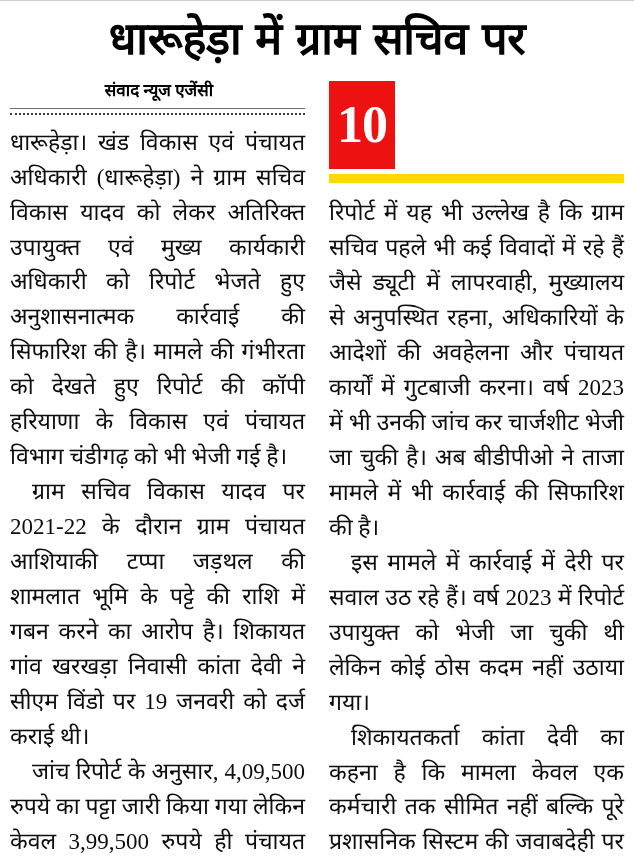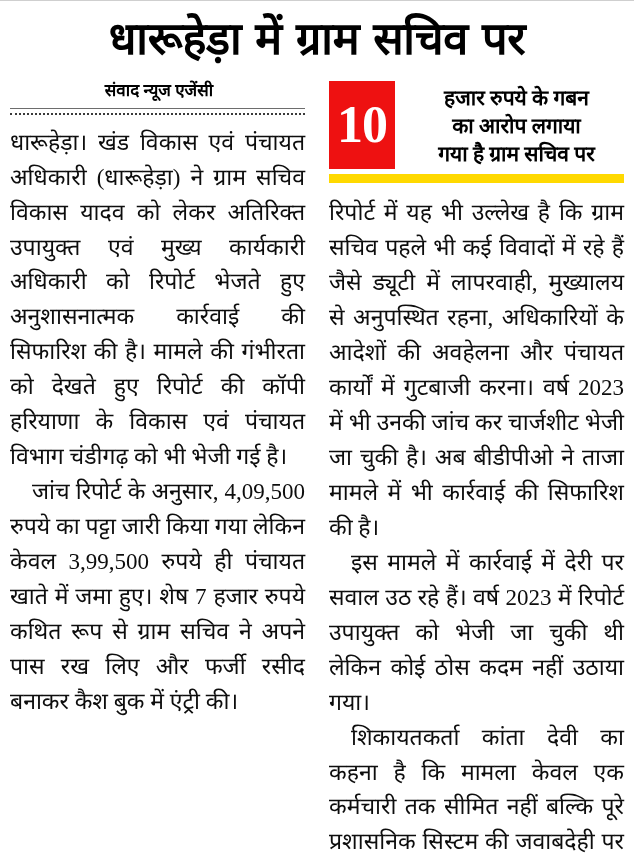--- a/index.html
+++ b/index.html
@@ -143,33 +143,29 @@
   </h1>
 
   <div class="columns">
 
     <div class="col col-left">
 
       <div class="byline">संवाद न्यूज एजेंसी</div>
       <div class="byline-rule"></div>
 
       <p class="body">धारूहेड़ा। खंड विकास एवं पंचायत अधिकारी (धारूहेड़ा) ने ग्राम सचिव विकास यादव को लेकर अतिरिक्त उपायुक्त एवं मुख्य कार्यकारी अधिकारी को रिपोर्ट भेजते हुए अनुशासनात्मक कार्रवाई की सिफारिश की है। मामले की गंभीरता को देखते हुए रिपोर्ट की कॉपी हरियाणा के विकास एवं पंचायत विभाग चंडीगढ़ को भी भेजी गई है।</p>
+      <p class="body">ग्राम सचिव विकास यादव पर 2021-22 के दौरान ग्राम पंचायत आशियाकी टप्पा जड़थल की शामलात भूमि के पट्टे की राशि में गबन करने का आरोप है। शिकायत गांव खरखड़ा निवासी कांता देवी ने सीएम विंडो पर 19 जनवरी को दर्ज कराई थी।</p>
       <p class="body">जांच रिपोर्ट के अनुसार, 4,09,500 रुपये का पट्टा जारी किया गया लेकिन केवल 3,99,500 रुपये ही पंचायत खाते में जमा हुए। शेष 7 हजार रुपये कथित रूप से ग्राम सचिव ने अपने पास रख लिए और फर्जी रसीद बनाकर कैश बुक में एंट्री की।</p>
 
     </div>
 
     <div class="col col-right">
 
       <div class="callout">
         <div class="callout-number">10</div>
-        <div class="callout-text">
-          <span class="cl-line">हजार रुपये के गबन</span>
-          <span class="cl-line">का आरोप लगाया</span>
-          <span class="cl-line">गया है ग्राम सचिव पर</span>
-        </div>
       </div>
       <div class="callout-bar"></div>
 
       <p class="body">रिपोर्ट में यह भी उल्लेख है कि ग्राम सचिव पहले भी कई विवादों में रहे हैं जैसे ड्यूटी में लापरवाही, मुख्यालय से अनुपस्थित रहना, अधिकारियों के आदेशों की अवहेलना और पंचायत कार्यों में गुटबाजी करना। वर्ष 2023 में भी उनकी जांच कर चार्जशीट भेजी जा चुकी है। अब बीडीपीओ ने ताजा मामले में भी कार्रवाई की सिफारिश की है।</p>
       <p class="body">इस मामले में कार्रवाई में देरी पर सवाल उठ रहे हैं। वर्ष 2023 में रिपोर्ट उपायुक्त को भेजी जा चुकी थी लेकिन कोई ठोस कदम नहीं उठाया गया।</p>
       <p class="body">शिकायतकर्ता कांता देवी का कहना है कि मामला केवल एक कर्मचारी तक सीमित नहीं बल्कि पूरे प्रशासनिक सिस्टम की जवाबदेही पर भी सवाल खड़ा करता है। इस मामले की उच्चस्तरीय जांच होनी चाहिए और आरोपी पर कार्रवाई की जानी चाहिए।</p>
 
     </div>
 
   </div>

